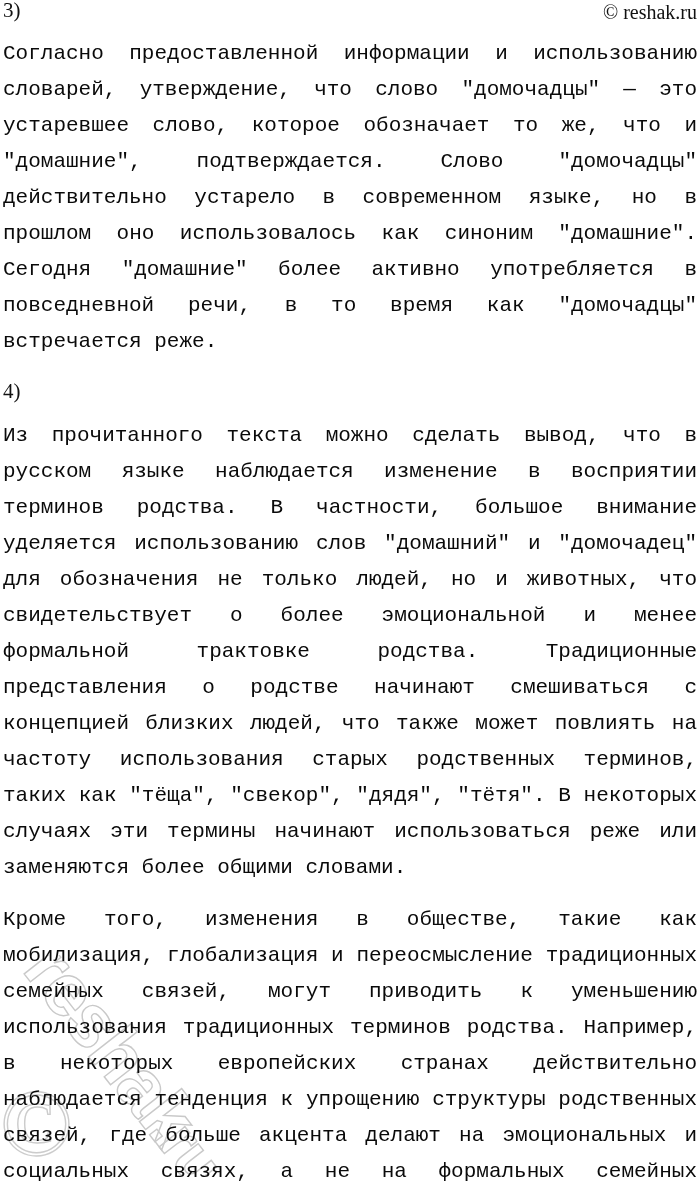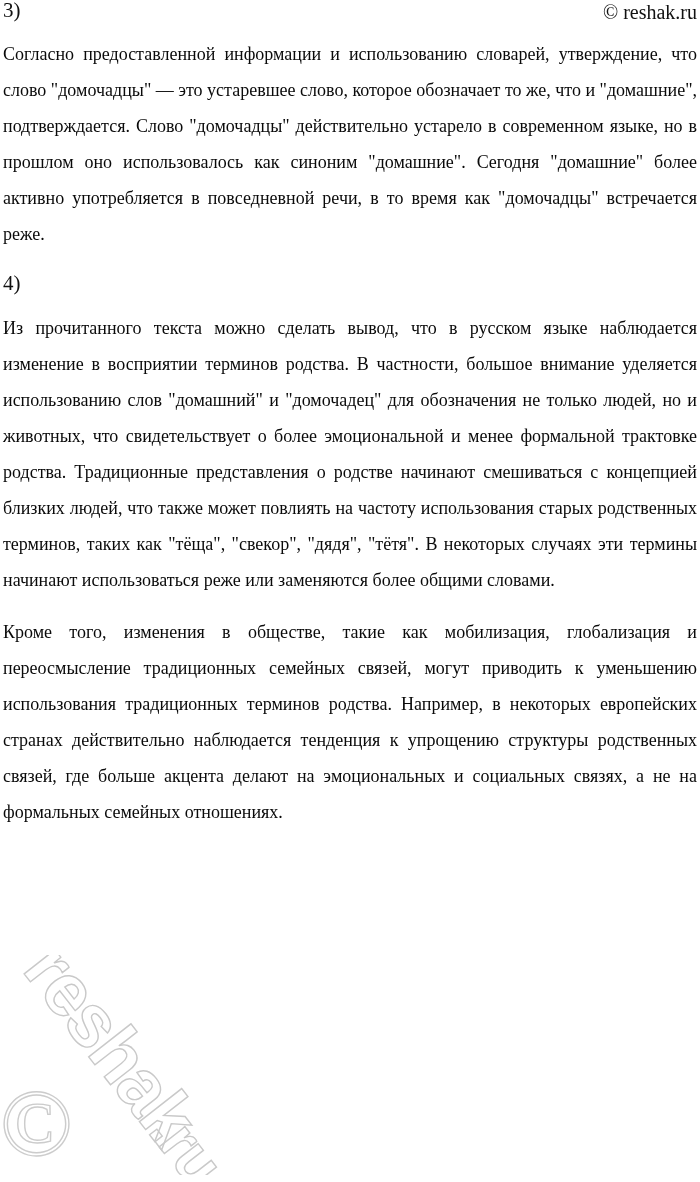--- a/index.html
+++ b/index.html
@@ -47,29 +47,30 @@
     position: absolute;
     right: 0;
     top: -3px;
     font-size: 20px;
     white-space: nowrap;
     color: #111;
   }
 
   
   .para {
-    font-size: 18px;
+    font-size: 21px;
     line-height: 36px;
     text-align: justify;
     text-justify: inter-word;
     margin: 0 0 16px 0;
     color: #0a0a0a;
     -webkit-hyphens: none;
     hyphens: none;
     word-spacing: 0px;
+    font-family: Liberation Mono, monospace;
   }
   .para.last {
     margin-bottom: 4px;
   }
 
   .section-marker {
     font-size: 21px;
     line-height: 30px;
     margin: 6px 0 12px 0;
     text-align: left;

